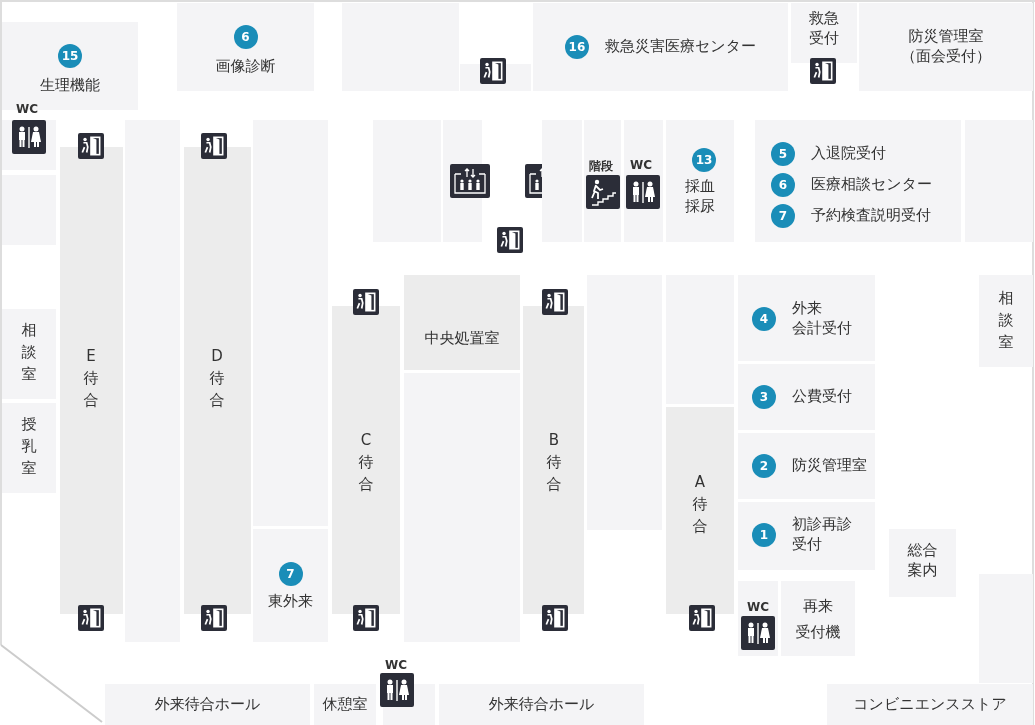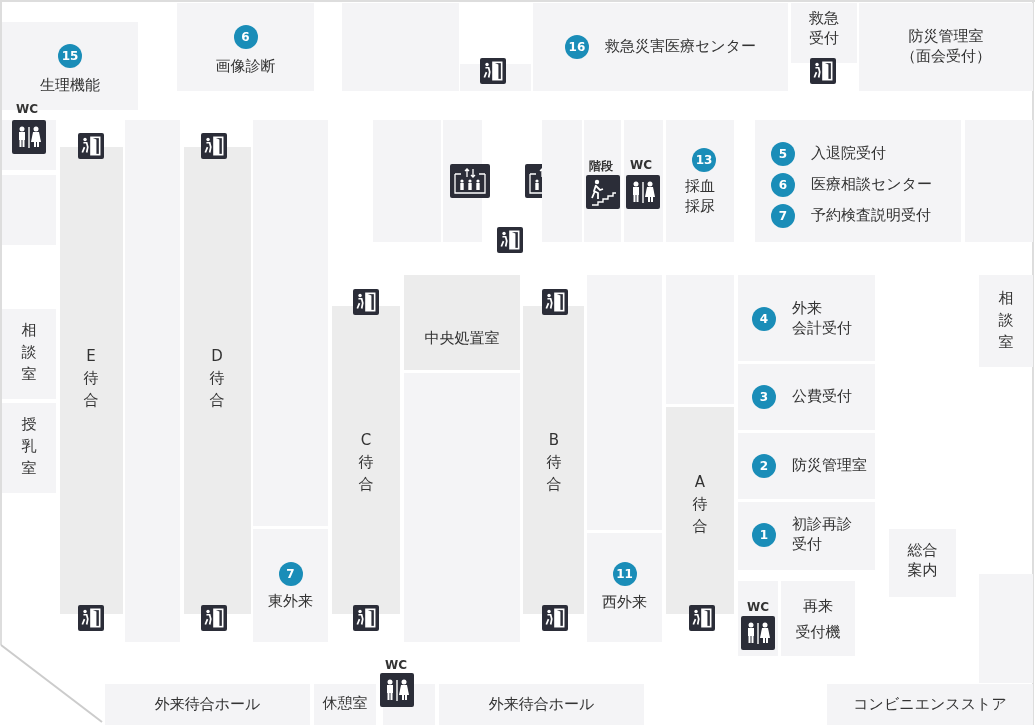--- a/index.html
+++ b/index.html
@@ -269,26 +269,20 @@
   <div class="icon" style="left:542px;top:605px;width:26px;height:26px;">
     <svg viewBox="0 0 24 24">
         <circle cx="6.5" cy="6" r="1.6" fill="#fff"></circle>
         <path d="M5 9h3l1 4-1 5M6 13l-2 5" stroke="#fff" stroke-width="1.6" fill="none"></path>
         <rect x="12" y="4" width="8" height="16" fill="none" stroke="#fff" stroke-width="1.5"></rect>
         <path d="M12 4l5 2v14l-5-0z" fill="#fff"></path>
       </svg>
   </div>
 
   <div class="blk" style="left:587px;top:275px;width:75px;height:255px;"></div>
-  <div class="blk" style="left:587px;top:533px;width:75px;height:109px;">
-    <div style="position:absolute;left:0;right:0;top:29px;text-align:center;">
-      <span class="num">11</span>
-    </div>
-    <div class="lbl" style="left:0;right:0;top:60px;">西外来</div>
-  </div>
 
   <div class="blk" style="left:666px;top:275px;width:68px;height:129px;"></div>
   <div class="blk dk" style="left:666px;top:407px;width:68px;height:207px;">
     <div class="vert" style="left:19px;top:64px;"><span>A</span><br><span>待</span><br><span>合</span></div>
   </div>
   <div class="icon" style="left:689px;top:605px;width:26px;height:26px;">
     <svg viewBox="0 0 24 24">
         <circle cx="6.5" cy="6" r="1.6" fill="#fff"></circle>
         <path d="M5 9h3l1 4-1 5M6 13l-2 5" stroke="#fff" stroke-width="1.6" fill="none"></path>
         <rect x="12" y="4" width="8" height="16" fill="none" stroke="#fff" stroke-width="1.5"></rect>
@@ -344,21 +338,21 @@
     <div class="lbl" style="left:0;right:0;top:12px;line-height:26px;"><span>再来</span><br><span>受付機</span></div>
   </div>
   <div class="blk" style="left:979px;top:275px;width:54px;height:92px;">
     <div class="vert" style="left:12px;top:12px;"><span>相</span><br><span>談</span><br><span>室</span></div>
   </div>
   <div class="blk" style="left:979px;top:574px;width:54px;height:109px;"></div>
 
   <div class="blk" style="left:105px;top:684px;width:205px;height:41px;">
     <div class="lbl" style="left:0;right:0;top:11px;">外来待合ホール</div>
   </div>
-  <div class="blk" style="left:314px;top:684px;width:62px;height:41px;font-family:Liberation Mono, monospace;">
+  <div class="blk" style="left:314px;top:684px;width:62px;height:41px;">
     <div class="lbl" style="left:0;right:0;top:11px;">休憩室</div>
   </div>
   <div class="blk" style="left:383px;top:684px;width:52px;height:41px;"></div>
   <div class="wctxt" style="left:385px;top:658px;">WC</div>
   <div class="icon wc-icon" style="left:380px;top:673px;">
     <svg viewBox="0 0 34 34">
         <circle cx="10" cy="9" r="2.5" fill="#fff"></circle>
         <rect x="7" y="12" width="6" height="8" fill="#fff"></rect>
         <rect x="7.5" y="20" width="2" height="7" fill="#fff"></rect>
         <rect x="10.5" y="20" width="2" height="7" fill="#fff"></rect>

